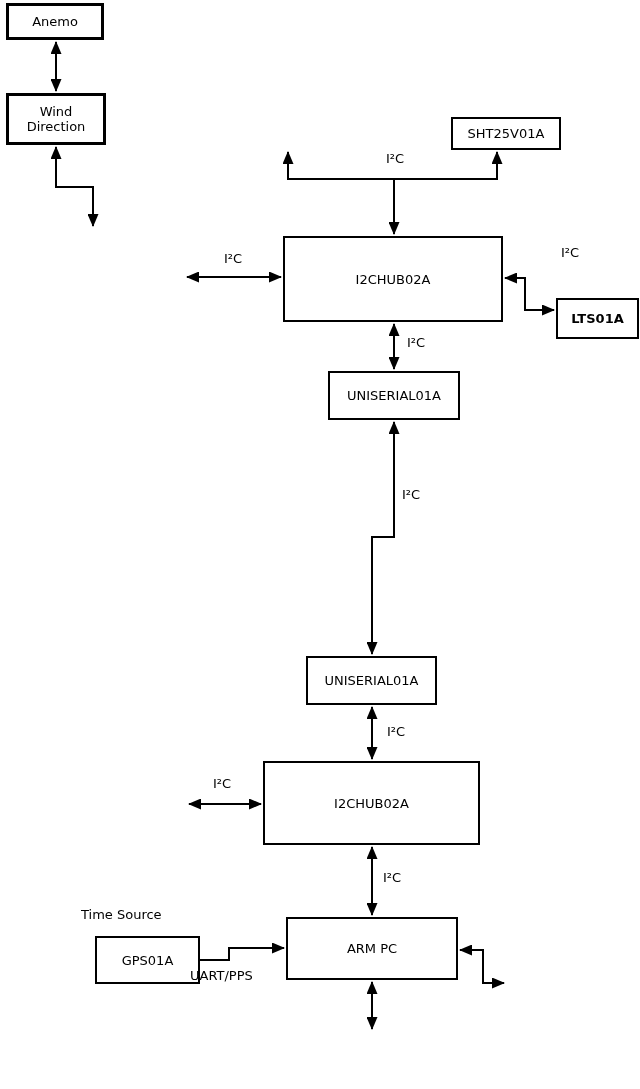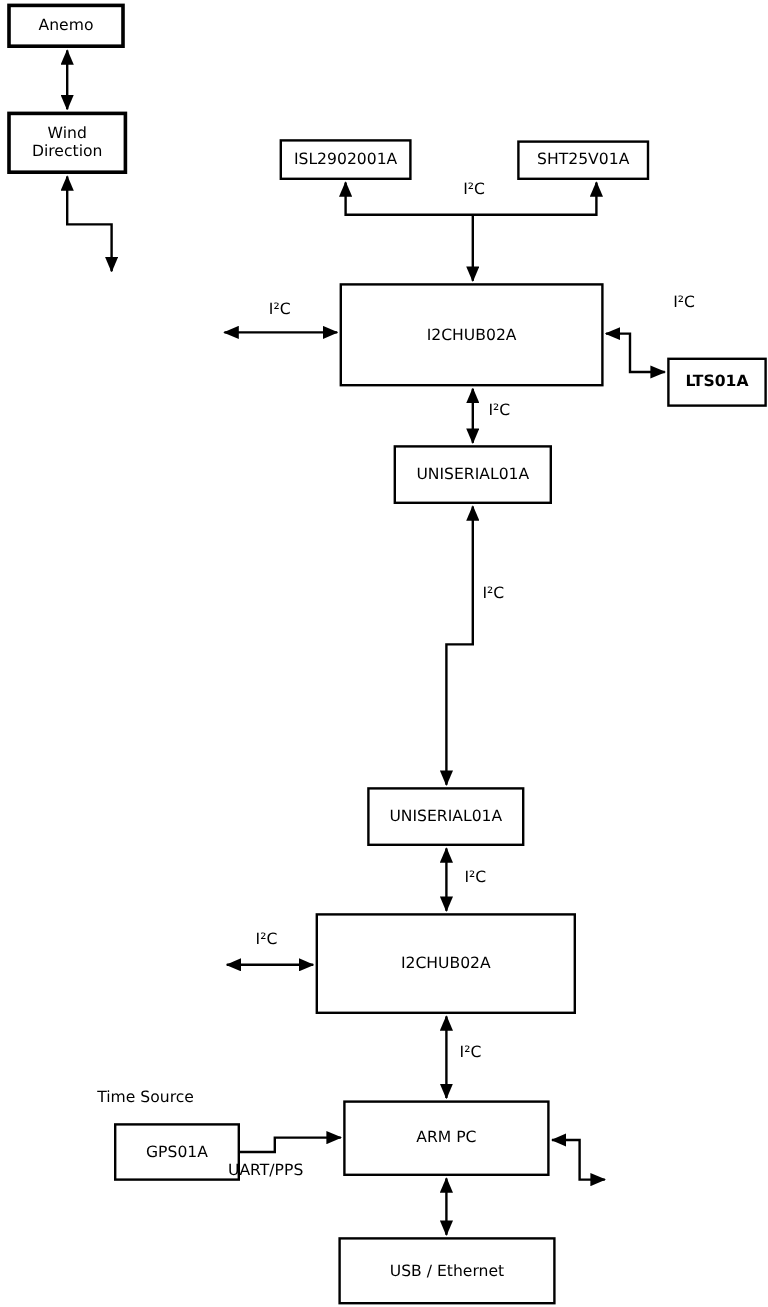--- a/index.html
+++ b/index.html
@@ -31,21 +31,21 @@
     color:#000;
     font-size:13px;
     line-height:14px;
     white-space:nowrap;
   }
   
   #n-anemo { left:6px;   top:3px;    width:98px;  height:37px; border-width:3px; }
   #n-wind  { left:6px;   top:93px;   width:100px; height:52px; border-width:3px; }
   #n-pic   { left:2px;   top:228px;  width:183px; height:100px; }
   #n-isl   { left:233px; top:116px;  width:110px; height:34px; }
-  #n-sht   { left:431px; top:117px;  width:110px; height:33px; }
+  #n-sht   { left:451px; top:117px;  width:110px; height:33px; }
   #n-hub1  { left:283px; top:236px;  width:220px; height:86px; }
   #n-lts   { left:556px; top:298px;  width:83px;  height:41px;font-weight:bold; }
   #n-uni1  { left:328px; top:371px;  width:132px; height:49px; }
   #n-uni2  { left:306px; top:656px;  width:131px; height:49px; }
   #n-hub2  { left:263px; top:761px;  width:217px; height:84px; }
   #n-baro  { left:75px;  top:776px;  width:112px; height:56px; }
   #n-arm   { left:286px; top:917px;  width:172px; height:63px; }
   #n-gps   { left:68px;  top:936px;  width:105px; height:48px;margin-left:27px; }
   #n-sd    { left:506px; top:959px;  width:107px; height:49px; }
   #n-usb   { left:282px; top:1031px; width:181px; height:56px; }
@@ -84,30 +84,28 @@
     <path d="M189 804 H261" marker-start="url(#ah)" marker-end="url(#ah)"></path>
     <path d="M372 847 V915" marker-start="url(#ah)" marker-end="url(#ah)"></path>
     <path d="M173 960 H229 V948 H284" marker-end="url(#ah)"></path>
     <path d="M460 950 H483 V983 H504" marker-start="url(#ah)" marker-end="url(#ah)"></path>
     <path d="M372 982 V1029" marker-start="url(#ah)" marker-end="url(#ah)"></path>
   </svg>
 
   <div class="node" id="n-anemo">Anemo</div>
   <div class="node" id="n-wind">Wind
 Direction</div>
-  <div class="node" id="n-isl">ISL2902001A</div>
   <div class="node" id="n-sht">SHT25V01A</div>
   <div class="node" id="n-hub1">I2CHUB02A</div>
   <div class="node" id="n-lts">LTS01A</div>
   <div class="node" id="n-uni1">UNISERIAL01A</div>
   <div class="node" id="n-uni2">UNISERIAL01A</div>
   <div class="node" id="n-hub2">I2CHUB02A</div>
   <div class="node" id="n-arm">ARM PC</div>
   <div class="node" id="n-gps">GPS01A</div>
-  <div class="node" id="n-usb">USB / Ethernet</div>
 
   <div class="elabel" id="l-i2c-1">I²C</div>
   <div class="elabel" id="l-i2c-2">I²C</div>
   <div class="elabel" id="l-i2c-3">I²C</div>
   <div class="elabel" id="l-i2c-4">I²C</div>
   <div class="elabel" id="l-i2c-5">I²C</div>
   <div class="elabel" id="l-i2c-6">I²C</div>
   <div class="elabel" id="l-i2c-7">I²C</div>
   <div class="elabel" id="l-i2c-8">I²C</div>
   <div class="elabel" id="l-time">Time Source</div>

